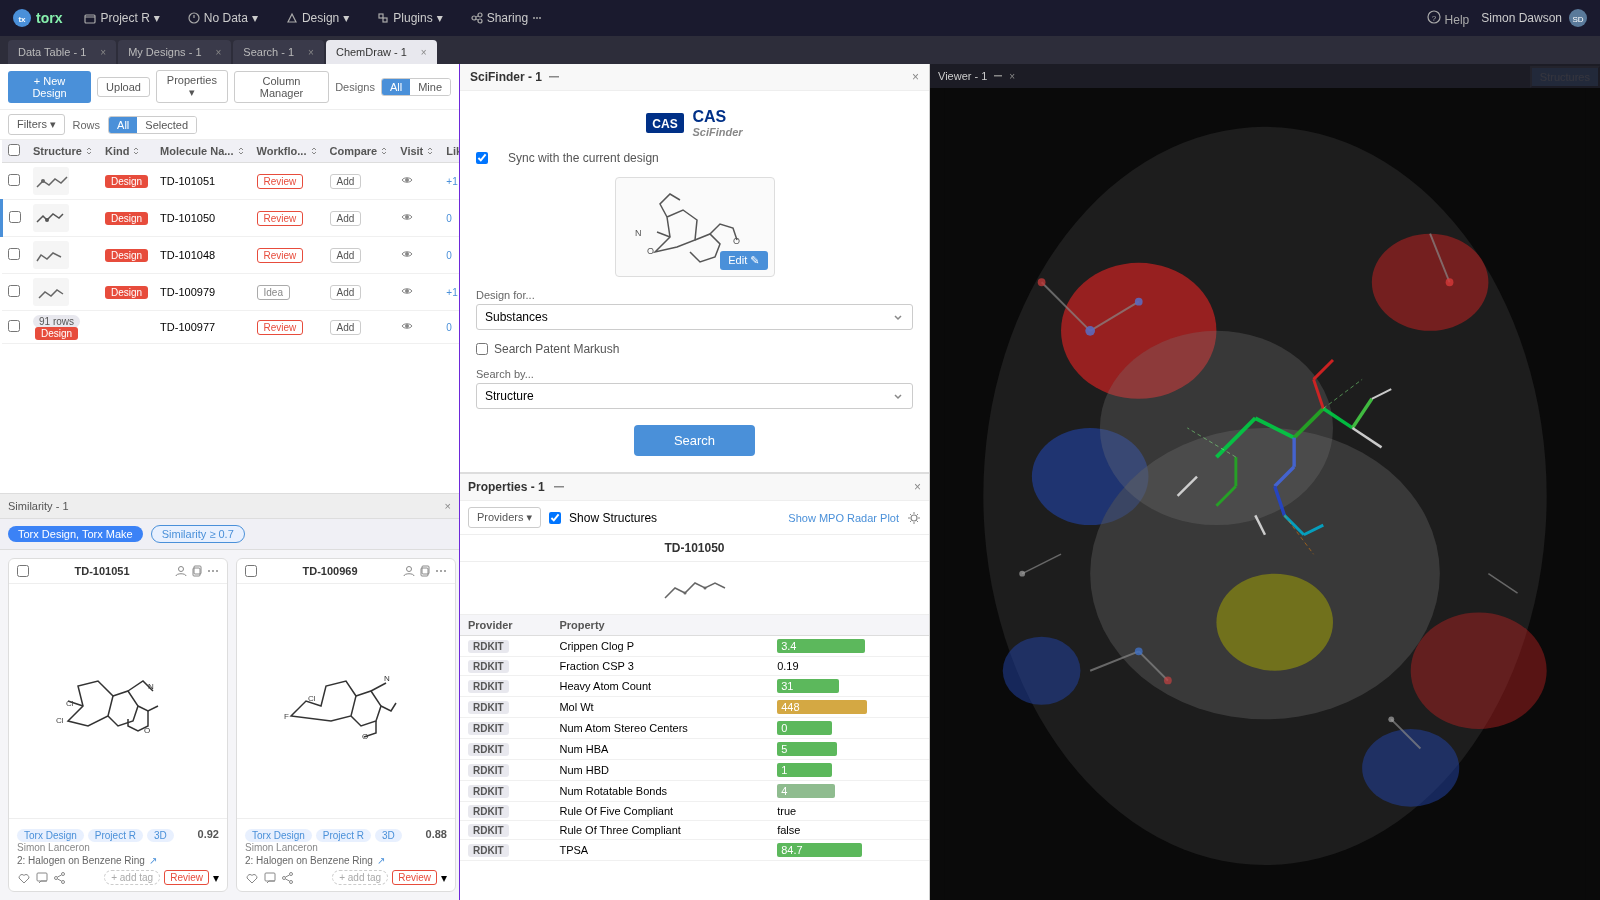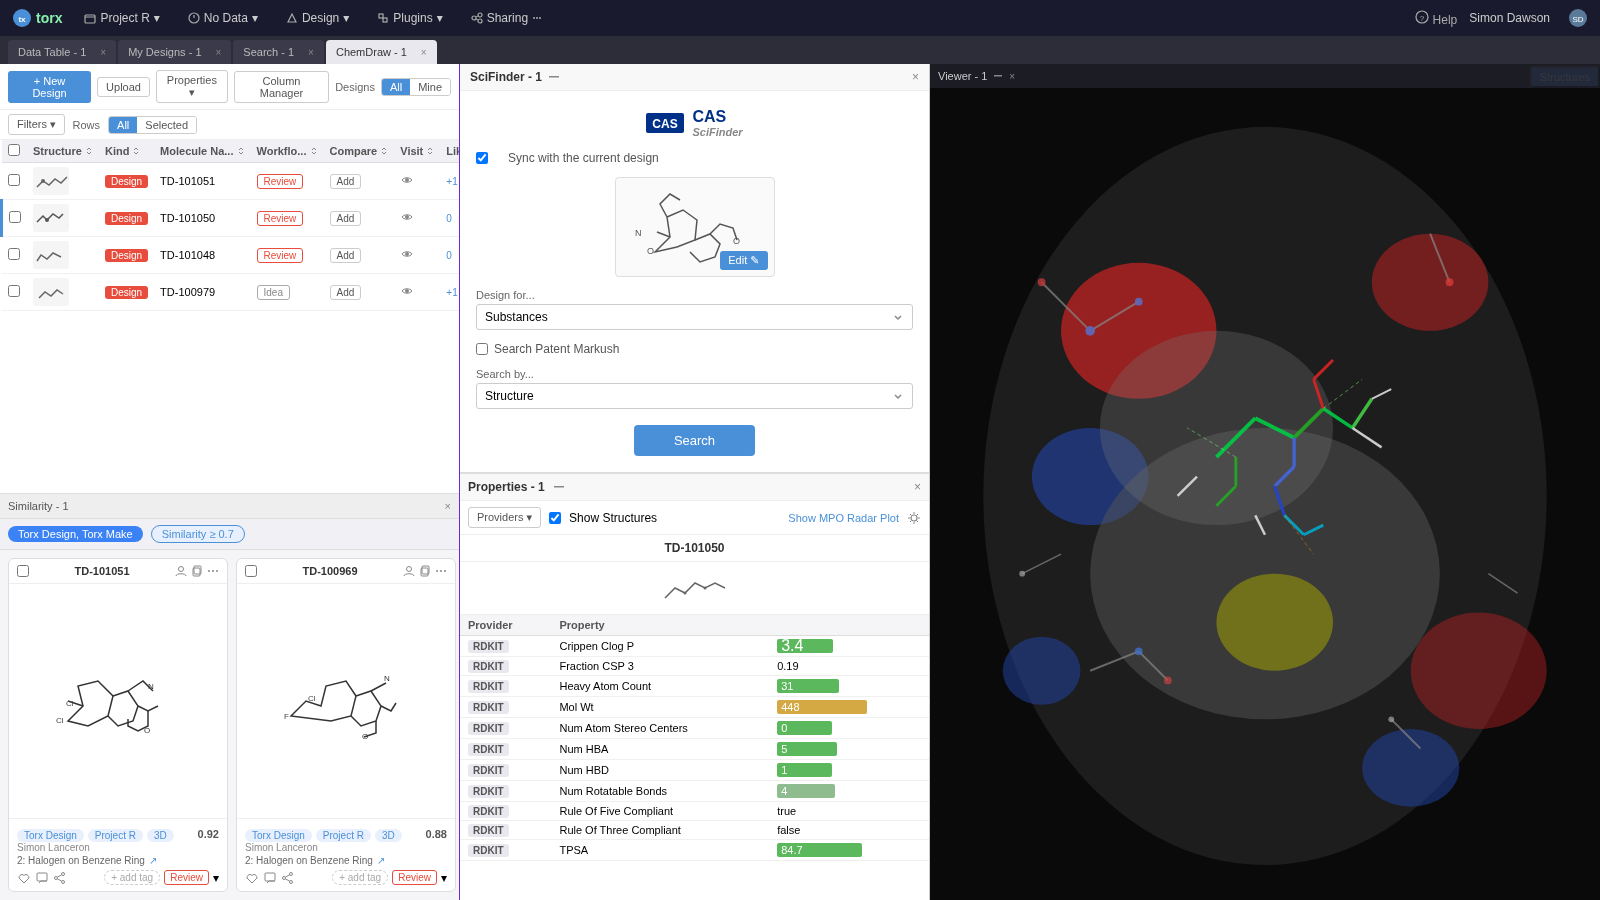--- a/index.html
+++ b/index.html
@@ -213,21 +213,21 @@
       </svg>
   </div>
   <div class="nav-right">
     <span class="nav-help">
       <svg width="14" height="14" viewBox="0 0 14 14">
           <circle cx="7" cy="7" r="6" fill="none" stroke="#aaa" stroke-width="1.2"></circle>
           <text x="7" y="11" text-anchor="middle" fill="#aaa" font-size="8">?</text>
         </svg>
       <span>Help</span>
     </span>
-    <span style="display:flex;align-items:center;gap:18px;color:#ccc;justify-content:center;">
+    <span style="display:flex;align-items:center;gap:6px;color:#ccc;justify-content:center;">
       <span>Simon Dawson</span>
       <svg width="20" height="20" viewBox="0 0 20 20">
           <circle cx="10" cy="10" r="9" fill="#5a7a9a"></circle>
           <text x="10" y="14" text-anchor="middle" fill="#fff" font-size="8">SD</text>
         </svg>
     </span>
   </div>
 </div>
 
 <div id="tabbar">
@@ -386,20 +386,37 @@
               <td>TD-100979</td>
               <td><span class="badge-idea">Idea</span></td>
               <td><button class="add-btn">Add</button></td>
               <td><svg width="14" height="14" viewBox="0 0 14 14">
                     <path d="M2 7C4 4 10 4 12 7C10 10 4 10 2 7Z" stroke="#888" stroke-width="1" fill="none"></path>
                     <circle cx="7" cy="7" r="2" fill="#888"></circle>
                   </svg></td>
               <td><span class="like-count">+1</span></td>
 
             </tr>
+            <tr>
+              <td><input type="checkbox" style=""></td>
+              <td>
+                <span class="rows-badge">91 rows</span>
+                <span class="badge-design" style="margin-left:2px;">Design</span>
+              </td>
+              <td></td>
+              <td>TD-100977</td>
+              <td><span class="badge-review">Review</span></td>
+              <td><button class="add-btn">Add</button></td>
+              <td><svg width="14" height="14" viewBox="0 0 14 14">
+                    <path d="M2 7C4 4 10 4 12 7C10 10 4 10 2 7Z" stroke="#888" stroke-width="1" fill="none"></path>
+                    <circle cx="7" cy="7" r="2" fill="#888"></circle>
+                  </svg></td>
+              <td><span class="like-count">0</span></td>
+
+            </tr>
           </tbody>
         </table>
       </div>
     </div>
 
     <div id="similarity-section">
       <div class="sim-header">
         <span class="sim-header-title">Similarity - 1</span>
         <span class="sim-close">×</span>
       </div>
@@ -669,21 +686,21 @@
               <th>Property</th>
               <th></th>
             </tr>
           </thead>
           <tbody id="props-tbody">
           <tr>
                 <td><span class="provider-badge">RDKIT</span></td>
                 <td>Crippen Clog P</td>
                 <td>
                   <div class="bar-cell">
-                    <div class="bar bar-green" style="width: 56px; position: relative; min-height: 14px; display: flex; align-items: center; padding-left: 4px; color: rgb(255, 255, 255); font-size: 16px;">3.4</div>
+                    <div class="bar bar-green" style="width: 88px; position: relative; min-height: 14px; display: flex; align-items: center; padding-left: 4px; color: rgb(255, 255, 255); font-size: 11px;">3.4</div>
                   </div>
                 </td>
               </tr>
               <tr>
                 <td><span class="provider-badge">RDKIT</span></td>
                 <td>Fraction CSP 3</td>
                 <td>0.19</td>
               </tr>
               <tr>
                 <td><span class="provider-badge">RDKIT</span></td>

